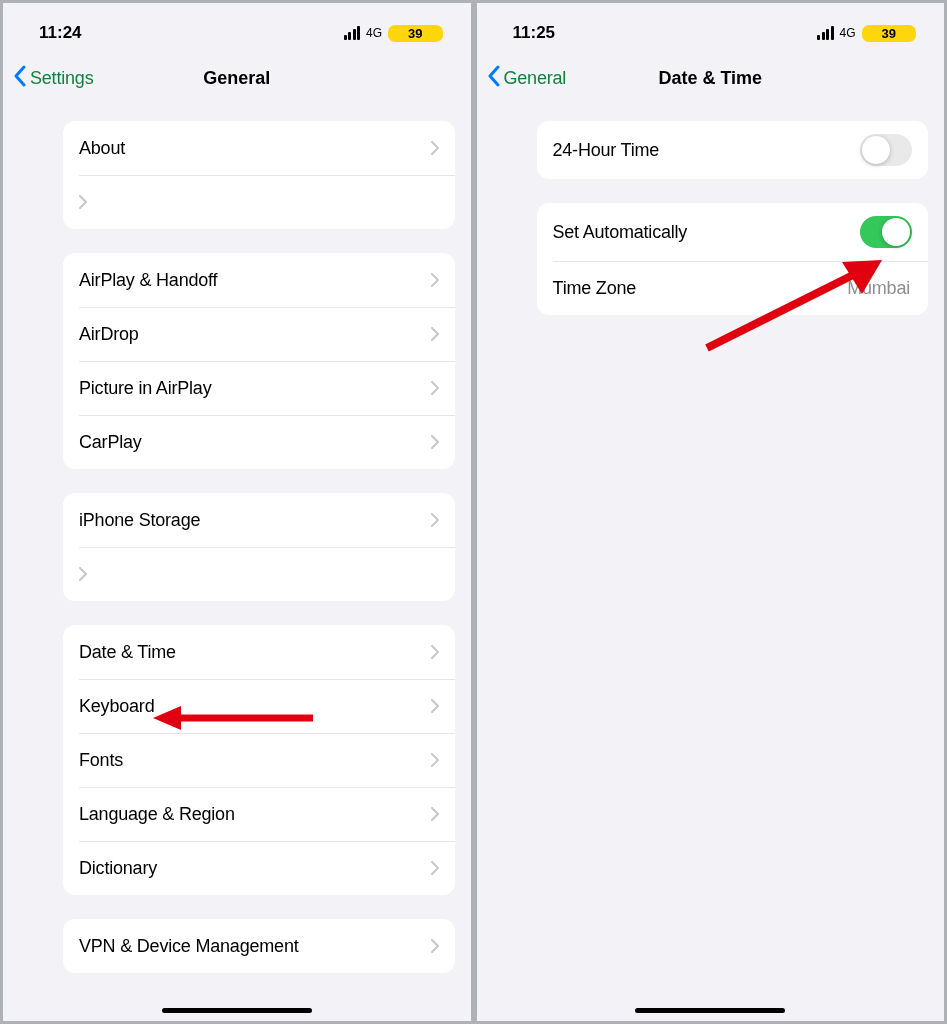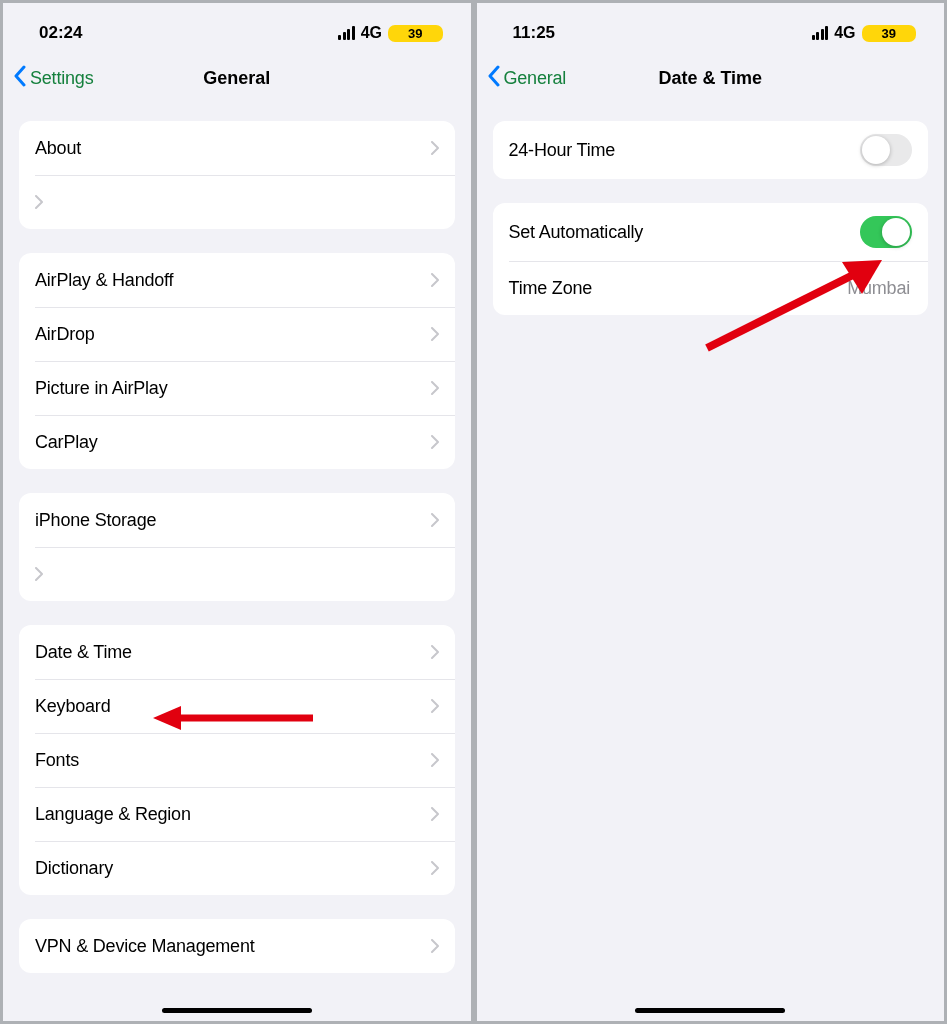--- a/index.html
+++ b/index.html
@@ -31,21 +31,21 @@
       font-size: 17px;
       font-weight: 600;
     }
     .status-right { display: flex; align-items: center; gap: 6px; }
     .signal { display: inline-flex; align-items: flex-end; gap: 1.5px; }
     .signal span { width: 3px; background: #000; border-radius: 1px; }
     .signal span:nth-child(1){ height:5px; }
     .signal span:nth-child(2){ height:8px; }
     .signal span:nth-child(3){ height:11px; }
     .signal span:nth-child(4){ height:14px; }
-    .network { font-size: 16px; font-weight: 700; }
+    .network { font-size: 12px; font-weight: 400; }
     .battery {
       background: #ffd60a;
       border-radius: 7px;
       padding: 1px 20px;
       font-size: 13px;
       font-weight: 700;
       color: #000;
       position: relative;
     }
 
@@ -72,20 +72,21 @@
       text-align: center;
       font-size: 18px;
       font-weight: 600;
       color: #000;
       pointer-events: none;
     }
 
     
     .content {
       padding: 0 16px;
+      margin-left: 44px;
     }
     .group {
       background: #fff;
       border-radius: 12px;
       margin-top: 24px;
       overflow: hidden;
     }
     .group.first { margin-top: 18px; }
     .row {
       display: flex;
@@ -149,21 +150,21 @@
     }
     .arrow svg { display: block; }
   </style>
 </head>
 <body>
 
 <div class="frame">
 
   <div class="phone">
     <div class="statusbar">
-      <span>02:24</span>
+      <span>11:24</span>
       <div class="status-right">
         <span class="signal">
             <span></span>
             <span></span>
             <span></span>
             <span></span>
           </span>
         <span class="network">4G</span>
         <span class="battery">39</span>
       </div>

